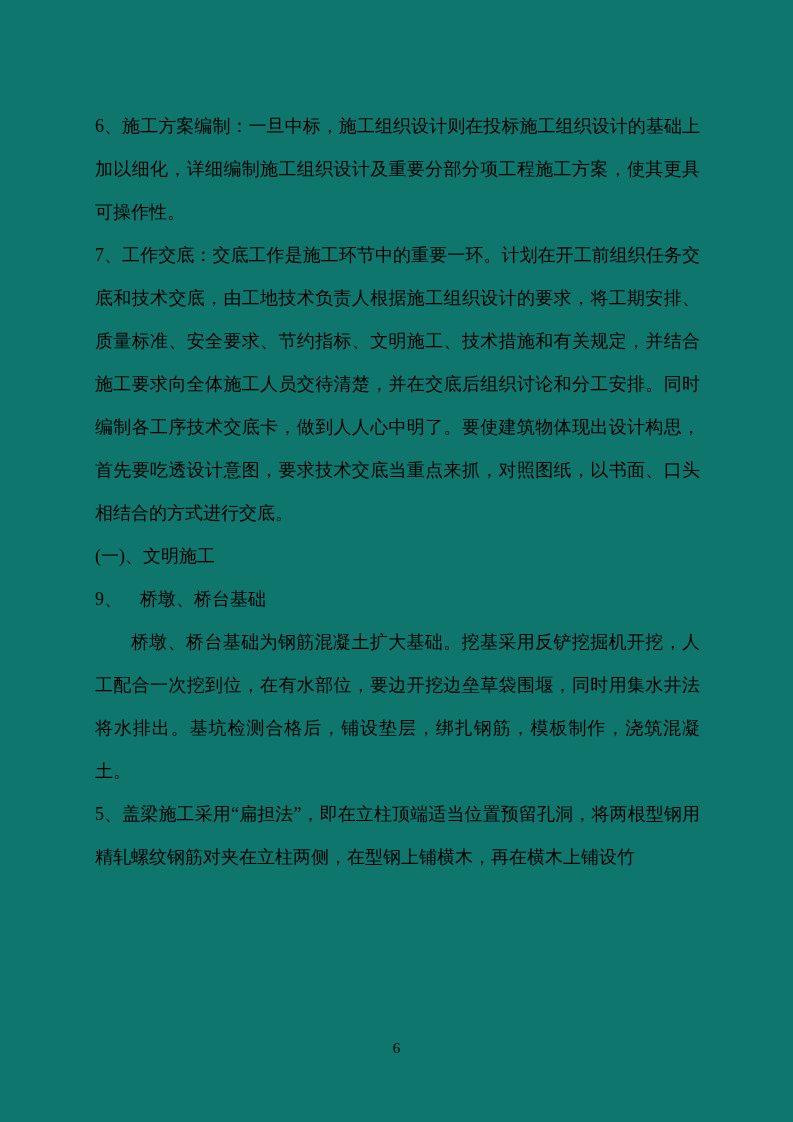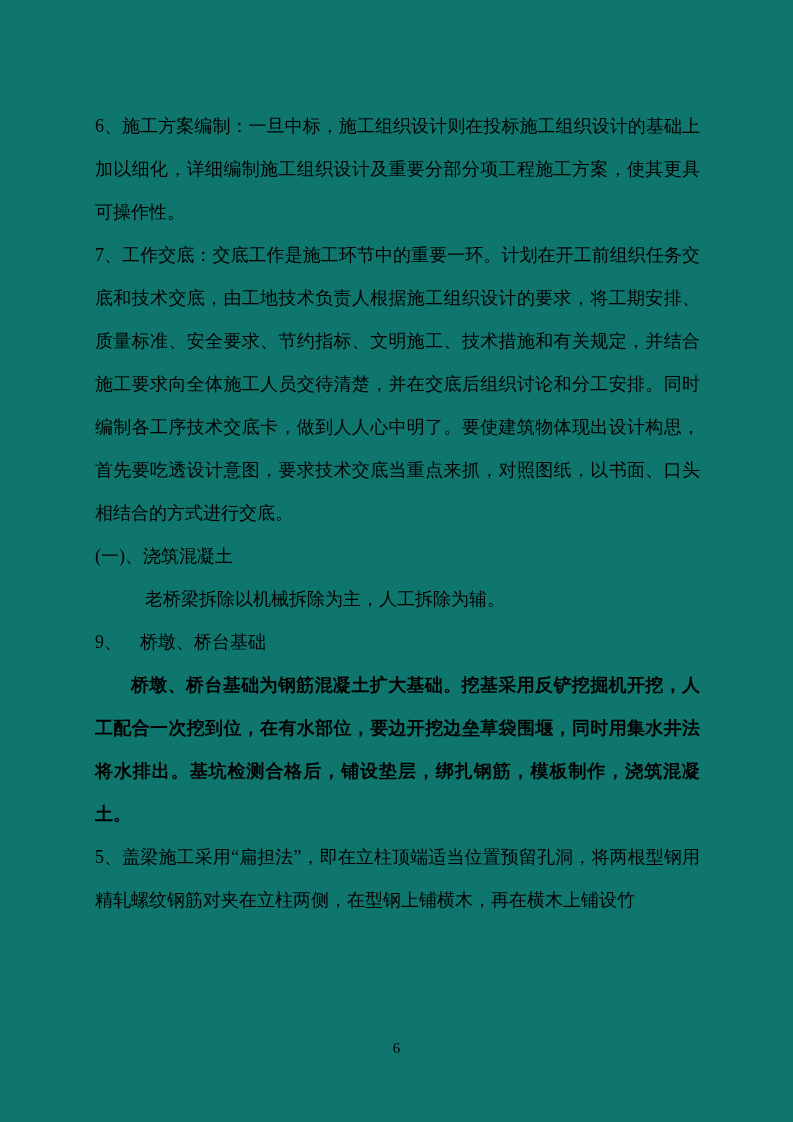--- a/index.html
+++ b/index.html
@@ -17,21 +17,21 @@
     color: #000000;
   }
   .para {
     font-size: 18px;
     line-height: 43px;
     text-align: justify;
     text-justify: inter-character;
     word-break: normal;
     color: #000000;
   }
-  .first-indent { text-indent: 2em; font-weight: bold; }
+  .first-indent { text-indent: 2em; }
   .sub-indent   { text-indent: 50px; }
   .page-number {
     position: absolute;
     top: 1038px;
     left: 0;
     width: 793px;
     text-align: center;
     font-size: 15px;
     line-height: 20px;
     color: #000000;
@@ -40,24 +40,23 @@
 </head>
 <body>
 
 <div class="page">
 
   <p class="para">6、施工方案编制：一旦中标，施工组织设计则在投标施工组织设计的基础上加以细化，详细编制施工组织设计及重要分部分项工程施工方案，使其更具可操作性。</p>
 
   <p class="para">7、工作交底：交底工作是施工环节中的重要一环。计划在开工前组织任务交底和技术交底，由工地技术负责人根据施工组织设计的要求，将工期安排、质量标准、安全要求、节约指标、文明施工、技术措施和有关规定，并结合施工要求向全体施工人员交待清楚，并在交底后组织讨论和分工安排。同时编制各工序技术交底卡，做到人人心中明了。要使建筑物体现出设计构思，首先要吃透设计意图，要求技术交底当重点来抓，对照图纸，以书面、口头相结合的方式进行交底。</p>
 
 
-  <p class="para">(一)、浇筑混凝土</p>
+  <p class="para">(一)、文明施工</p>
 
 
-  <p class="para sub-indent">老桥梁拆除以机械拆除为主，人工拆除为辅。</p>
 
   <p class="para">9、　桥墩、桥台基础</p>
 
   <p class="para first-indent">桥墩、桥台基础为钢筋混凝土扩大基础。挖基采用反铲挖掘机开挖，人工配合一次挖到位，在有水部位，要边开挖边垒草袋围堰，同时用集水井法将水排出。基坑检测合格后，铺设垫层，绑扎钢筋，模板制作，浇筑混凝土。</p>
 
   <p class="para">5、盖梁施工采用“扁担法”，即在立柱顶端适当位置预留孔洞，将两根型钢用精轧螺纹钢筋对夹在立柱两侧，在型钢上铺横木，再在横木上铺设竹</p>
 
   <div class="page-number">6</div>
 
 </div>

